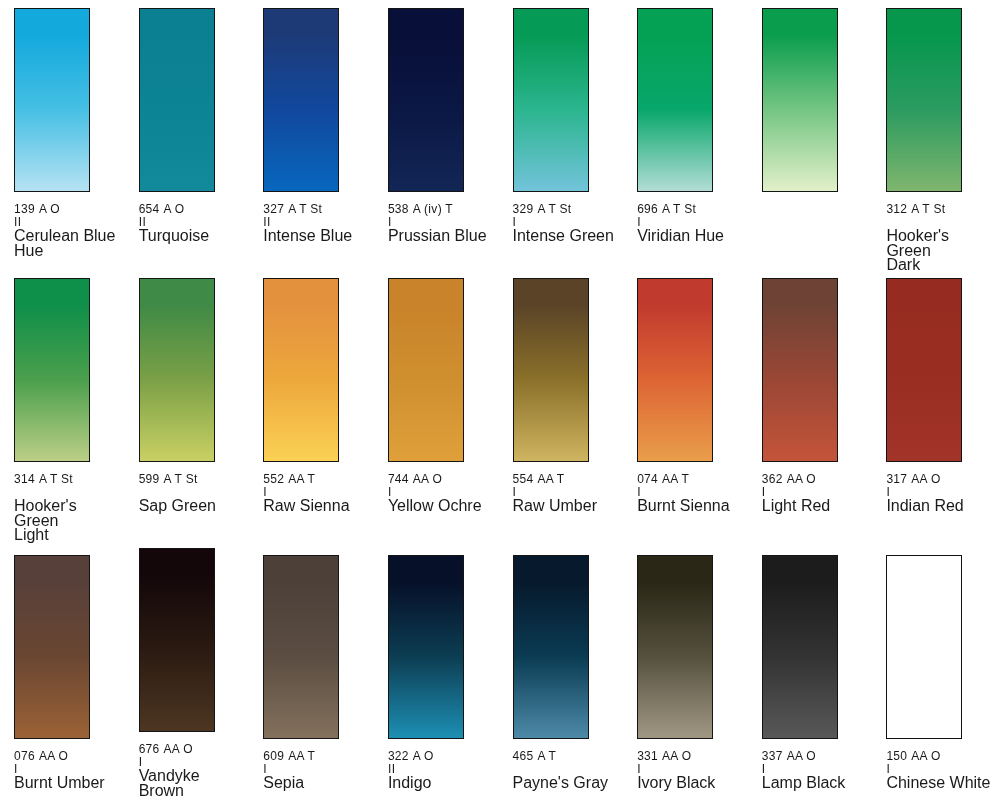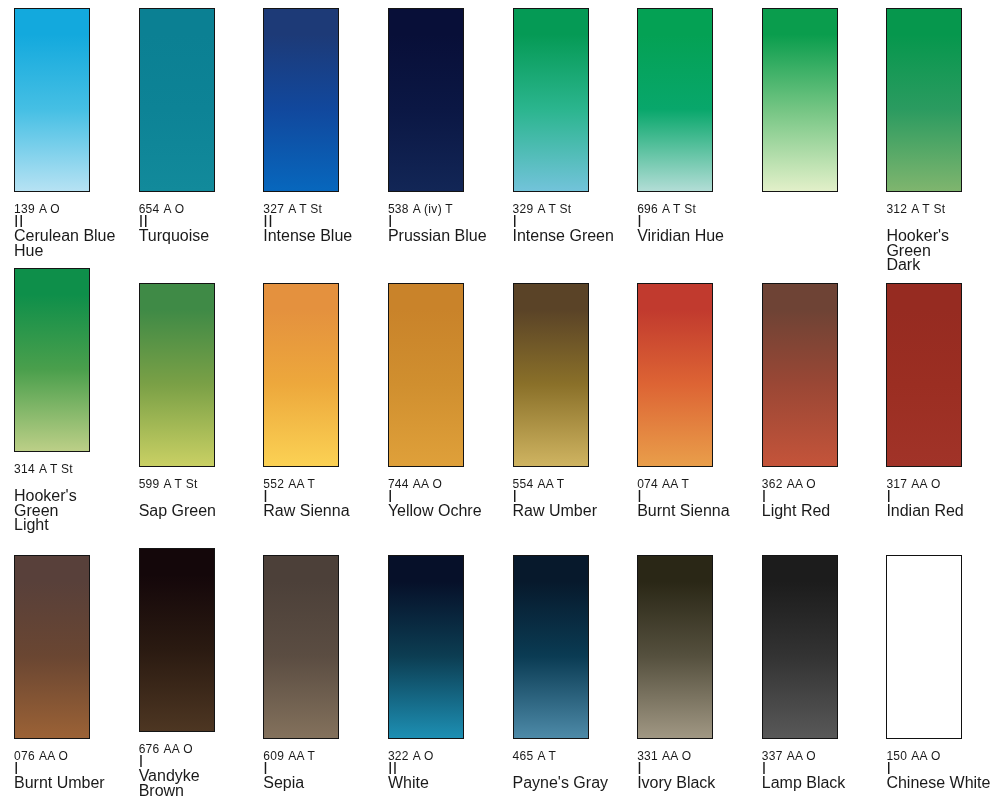--- a/index.html
+++ b/index.html
@@ -16,21 +16,21 @@
     width:997px;height:808px;
     box-sizing:border-box;
     padding:0;
   }
   .row{
     position:absolute;
     left:0;width:997px;
     display:flex;
   }
   .row-0{top:8px;}
-  .row-1{top:268px;align-items:center;}
+  .row-1{top:278px;}
   .row-2{top:548px;align-items:center;}
 
   .cell{
     width:128px;
     box-sizing:border-box;
     padding-left:14px;
     position:relative;
   }
   .swatch{
     width:76px;
@@ -48,21 +48,21 @@
   }
   .code{
     font-size:12px;
     letter-spacing:0.3px;
     white-space:nowrap;
     color:#1a1a1a;
   }
   .code .num{margin-right:4px;}
   .code .tok{margin-right:4px;}
   .perm{
-    font-size:16px;
+    font-size:12px;
     height:14px;
     line-height:14px;
     letter-spacing:0.5px;
     color:#1a1a1a;
   }
   .perm.empty{height:14px;}
   .name{
     font-size:16px;
     line-height:14.5px;
     color:#1a1a1a;
@@ -224,21 +224,21 @@
           <div class="code"><span class="num">609</span><span class="tok">AA  T</span></div>
           <div class="perm">I</div>
           <div class="name"><span>Sepia</span></div>
         </div>
       </div>
       <div class="cell">
         <div class="swatch" style="background: linear-gradient(rgb(6, 16, 41) 0%, rgb(6, 16, 41) 14%, rgb(12, 61, 82) 55%, rgb(29, 143, 179) 100%);"></div>
         <div class="meta">
           <div class="code"><span class="num">322</span><span class="tok">A  O</span></div>
           <div class="perm">II</div>
-          <div class="name"><span>White</span></div>
+          <div class="name"><span>Indigo</span></div>
         </div>
       </div>
       <div class="cell">
         <div class="swatch" style="background: linear-gradient(rgb(7, 25, 44) 0%, rgb(7, 25, 44) 14%, rgb(10, 59, 83) 55%, rgb(77, 138, 168) 100%);"></div>
         <div class="meta">
           <div class="code"><span class="num">465</span><span class="tok">A  T</span></div>
           <div class="perm empty"></div>
           <div class="name"><span>Payne's Gray</span></div>
         </div>
       </div>

